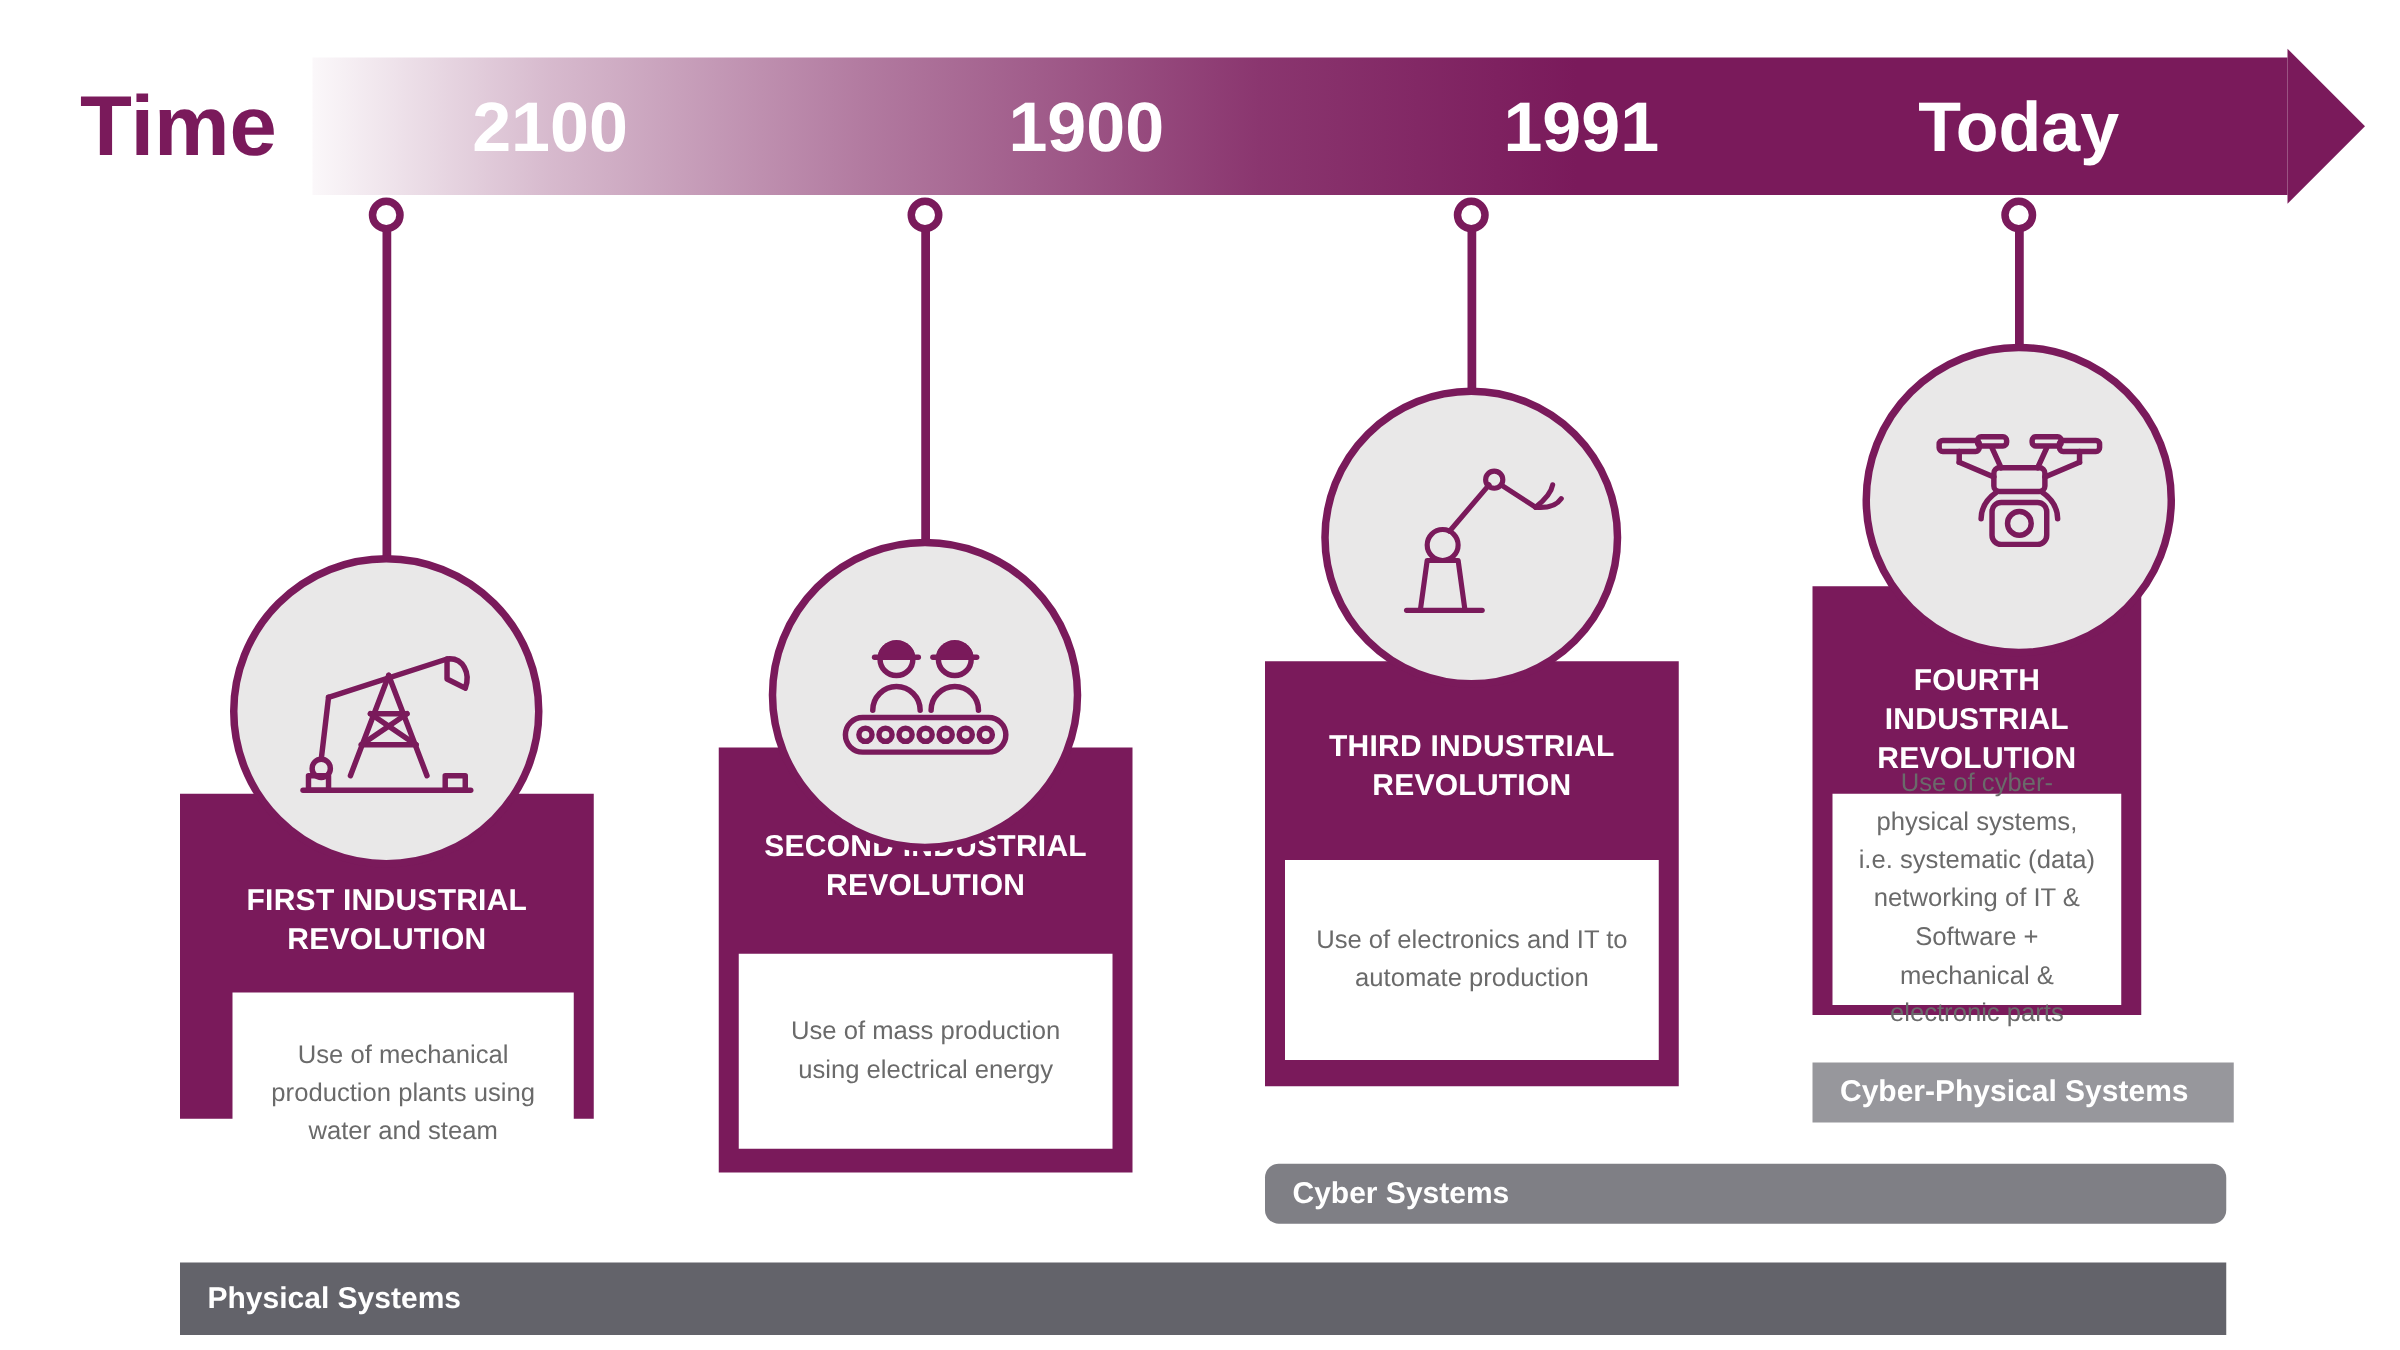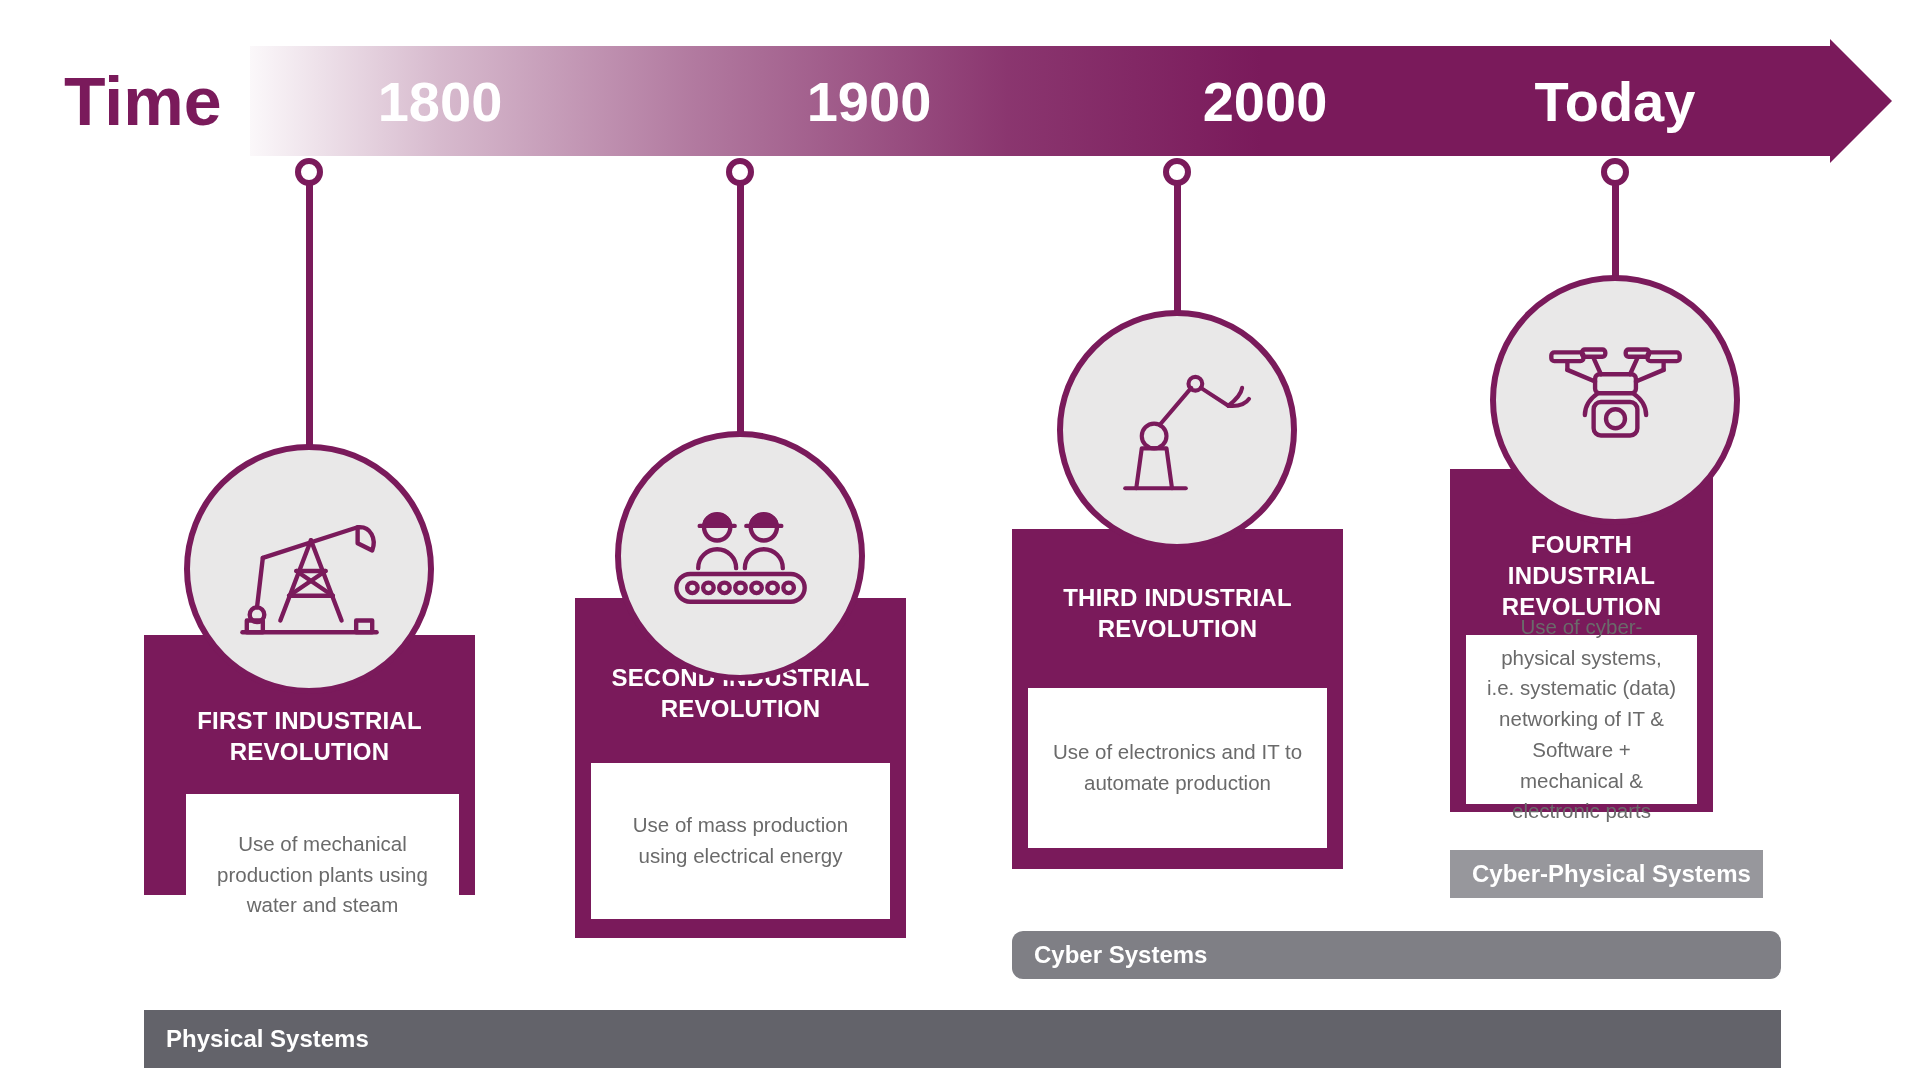--- a/index.html
+++ b/index.html
@@ -54,34 +54,34 @@
   .c1{left:144px;top:635px;width:331px;height:260px;}
   .c2{left:575px;top:598px;width:331px;height:340px;}
   .c3{left:1012px;top:529px;width:331px;height:340px;}
   .c4{left:1450px;top:469px;width:263px;height:343px;}
   .t1{top:70px;} .t2{top:64px;} .t3{top:53px;} .t4{top:60px;}
   .b1{top:159px;height:162px;margin-left:26px;}
   .b2{top:165px;height:156px;}
   .b3{top:159px;height:160px;}
   .b4{top:166px;height:169px;}
 
-  .bar-cp{left:1450px;top:850px;width:313px;height:48px;}
+  .bar-cp{left:1450px;top:850px;width:337px;height:48px;}
   .bar-c{left:1012px;top:931px;width:769px;height:48px;}
   .bar-p{left:144px;top:1010px;width:1637px;height:58px;}
 </style>
 </head>
 <body>
 
 <div class="stage">
 
   <div class="time-label">Time</div>
   <div class="arrow-body">
-    <span class="year y0">1800</span>
+    <span class="year y0">2100</span>
     <span class="year y1">1900</span>
-    <span class="year y2">2000</span>
+    <span class="year y2">1991</span>
     <span class="year y3">Today</span>
   </div>
   <div class="arrow-head"></div>
 
   <div class="stem s1"></div>
   <div class="node n1"></div>
   <div class="card c1">
     <div class="card-title t1">FIRST INDUSTRIAL REVOLUTION</div>
     <div class="card-box b1">
       <span>Use of mechanical production plants using water and steam</span>

